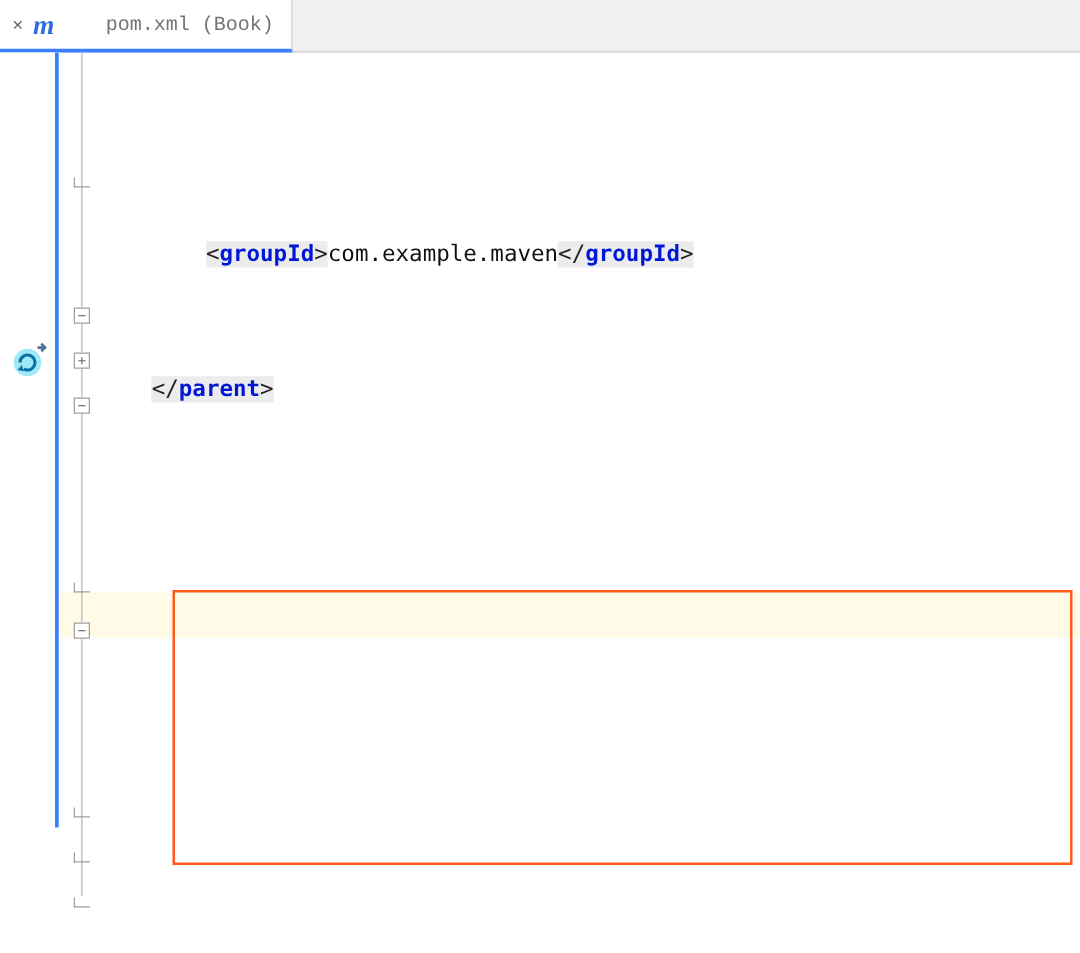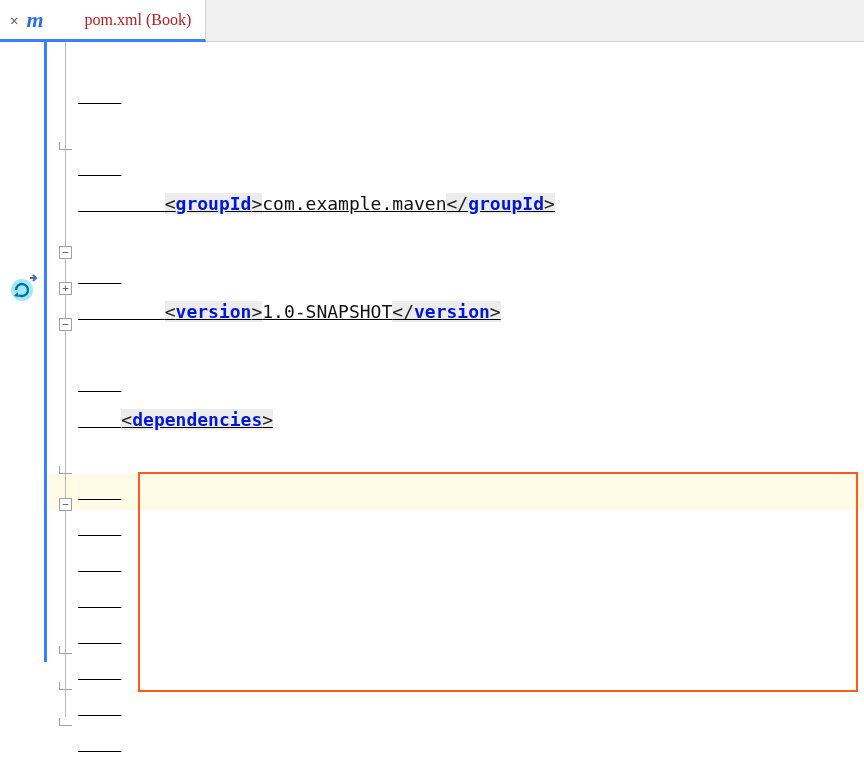--- a/index.html
+++ b/index.html
@@ -24,25 +24,24 @@
     align-items: center;
     gap: 8px;
     padding: 0 14px 0 10px;
     background: #fff;
     border-right: 1px solid #d0d0d0;
     border-bottom: 3px solid #3a7fff;
     margin-bottom:-1px;
   }
   .tab .close { color:#666; font-size:14px; }
   .tab .micon { font-style: italic; color:#2d6edc; font-weight: bold; font-size:22px; font-family: Georgia, serif;}
-  .tab .label { font-family: Liberation Serif, serif; font-size:16px; color:#b91c1c;padding-left:33px; }
+  .tab .label { font-family: Liberation Mono, monospace; font-size:16px; color:#737373;padding-left:33px; }
   .editor-wrap {
     display:flex;
     height: calc(762px - 42px);
-    text-decoration: underline;
   }
   .left-gutter {
     width:48px;
     background:#fff;
     position:relative;
   }
   .sync-icon {
     position:absolute;
     left:8px;
     top:230px;
@@ -150,22 +149,21 @@
     <span class="fold-mark fold-arrow-down" style="top:456px;"></span>
     <span class="fold-end" style="top:604px;"></span>
     <span class="fold-end" style="top:640px;"></span>
     <span class="fold-end" style="top:676px;"></span>
   </div>
 
   <div class="code">
     <div class="red-box" style="left:60px; top:430px; width:720px; height:220px;"></div>
 
     <div class="line">        <span class="ang">&lt;</span><span class="tag-b">groupId</span><span class="ang">&gt;</span><span class="txt">com.example.maven</span><span class="ang">&lt;/</span><span class="tag-b">groupId</span><span class="ang">&gt;</span></div>
-    <div class="line">        <span class="ang">&lt;</span><span class="tag-b">version</span><span class="ang">&gt;</span><span class="txt">1.0-SNAPSHOT</span><span class="ang">&lt;/</span><span class="tag-b">version</span><span class="ang">&gt;</span></div>
-    <div class="line">    <span class="ang">&lt;</span><span class="tag-b">dependencies</span><span class="ang">&gt;</span></div>
+    <div class="line">    <span class="ang">&lt;/</span><span class="tag-b">parent</span><span class="ang">&gt;</span></div>
     
     
     
     
     
     
     
     
     
     

